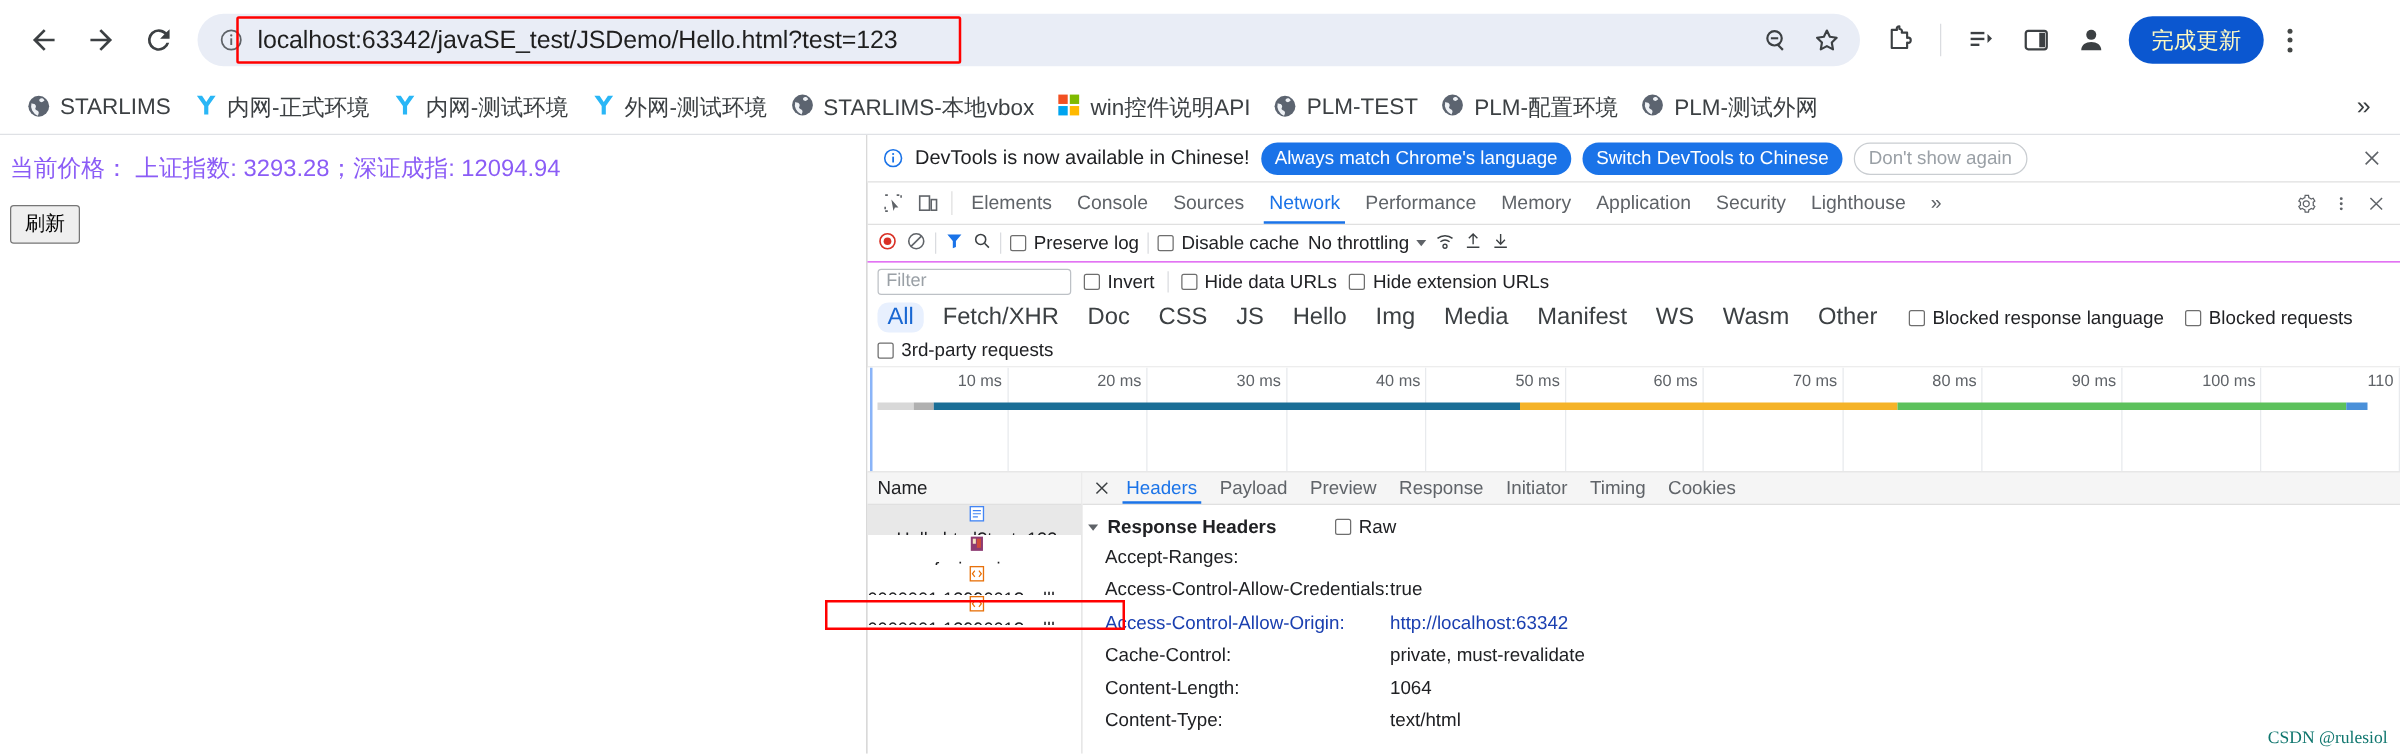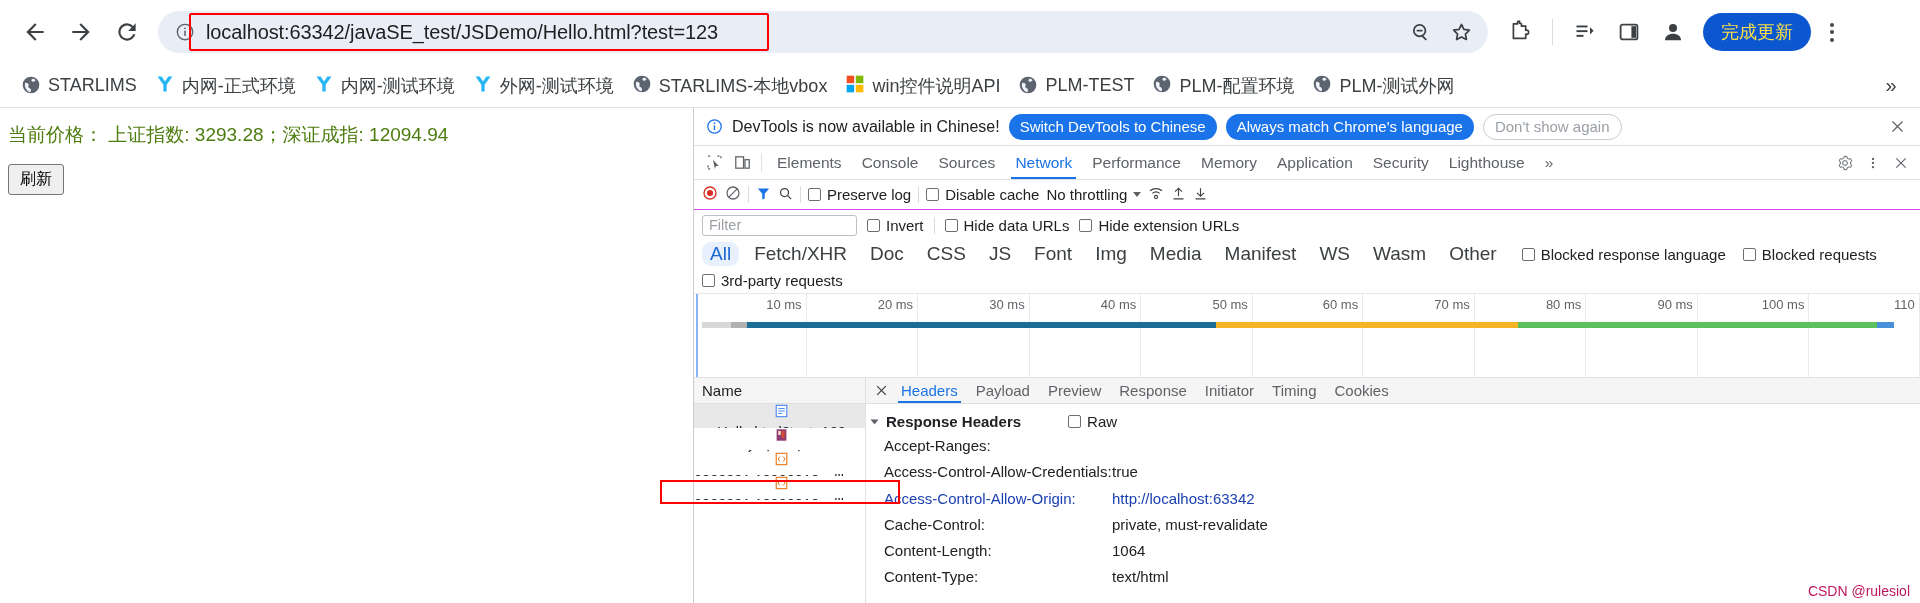--- a/index.html
+++ b/index.html
@@ -51,21 +51,21 @@
     pointer-events: none;
   }
   .omnibox-icons { display: flex; align-items: center; gap: 6px; flex: 0 0 auto; padding-right: 4px; }
   .omnibox-icon { width: 34px; height: 34px; display: flex; align-items: center; justify-content: center; border-radius: 50%; }
 
   .tb-divider { width: 1px; height: 26px; background: #dadce0; margin: 0 8px; flex: 0 0 auto; }
   .tb-icon { width: 40px; height: 40px; display: flex; align-items: center; justify-content: center; border-radius: 50%; flex: 0 0 auto; }
 
   .update-btn {
     height: 38px; border-radius: 19px;
-    background: #0b57d0; color: #fde047;
+    background: #0b57d0; color: #fef9c3;
     display: flex; align-items: center; justify-content: center;
     padding: 0 18px; font-size: 18px;
     flex: 0 0 auto; white-space: nowrap;
     margin-left: 6px;
   }
   .kebab { width: 34px; height: 40px; display: flex; flex-direction: column; align-items: center; justify-content: center; gap: 3.5px; flex: 0 0 auto; }
   .kebab i { width: 4px; height: 4px; border-radius: 50%; background: #444746; display: block; }
 
   
   .bookmarks-bar {
@@ -94,21 +94,21 @@
   .main-split { flex: 1 1 auto; display: flex; min-height: 0; }
 
   
   .page-area {
     width: 693px; flex: 0 0 693px;
     background: #fff;
     padding: 14px 0 0 8px;
     font-family: "Liberation Serif", serif;
   }
   .page-price {
-    font-size: 19px; color: #4d7c0f;
+    font-size: 19px; color: #8b5cf6;
     font-family: "Liberation Sans", sans-serif;
     white-space: nowrap;
   }
   .refresh-btn {
     margin-top: 16px;
     font-family: "Liberation Sans", sans-serif;
     font-size: 16px;
     background: #efefef;
     border: 1px solid #767676;
     border-radius: 3px;
@@ -275,22 +275,22 @@
   .hdr-val { flex: 1 1 auto; color: #202124; word-break: break-all; }
   .hdr-row.highlight .hdr-key, .hdr-row.highlight .hdr-val { color: #1a3fb0; }
   .hdr-redbox {
     position: absolute; left: 660px; top: 480px;
     width: 240px; height: 24px;
     border: 2px solid #ff0000; pointer-events: none;
   }
 
   .watermark {
     position: absolute; right: 10px; bottom: 4px;
-    font-size: 14px; color: #be185d;
-    font-family: Liberation Sans, sans-serif;
+    font-size: 14px; color: #0f766e;
+    font-family: Liberation Serif, serif;
   }
 </style>
 </head>
 <body>
 
 <div class="app">
 
   <div class="browser-toolbar">
     <div class="nav-btn">
       <svg width="26" height="26" viewBox="0 0 24 24">
@@ -454,22 +454,22 @@
 
     <div class="devtools">
 
       <div class="dt-banner">
         <svg width="17" height="17" viewBox="0 0 24 24">
           <circle cx="12" cy="12" r="9.5" fill="none" stroke="#1a73e8" stroke-width="1.8"></circle>
           <rect x="11" y="10.3" width="2" height="6.6" fill="#1a73e8"></rect>
           <circle cx="12" cy="7.3" r="1.2" fill="#1a73e8"></circle>
         </svg>
         <div class="banner-text">DevTools is now available in Chinese!</div>
+        <div class="banner-btn">Always match Chrome's language</div>
         <div class="banner-btn">Switch DevTools to Chinese</div>
-        <div class="banner-btn">Always match Chrome's language</div>
         <div class="banner-btn ghost">Don't show again</div>
         <div class="banner-close">
           <svg width="15" height="15" viewBox="0 0 24 24">
             <path d="M4 4l16 16M20 4L4 20" stroke="#5f6368" stroke-width="2"></path>
           </svg>
         </div>
       </div>
 
       <div class="dt-tabbar">
         <div class="dt-tool-ico">
@@ -592,21 +592,21 @@
           <span>Hide extension URLs</span>
         </label>
       </div>
 
       <div class="dt-chipbar">
         <div class="chip active">All</div>
         <div class="chip">Fetch/XHR</div>
         <div class="chip">Doc</div>
         <div class="chip">CSS</div>
         <div class="chip">JS</div>
-        <div class="chip">Font</div>
+        <div class="chip">Hello</div>
         <div class="chip">Img</div>
         <div class="chip">Media</div>
         <div class="chip">Manifest</div>
         <div class="chip">WS</div>
         <div class="chip">Wasm</div>
         <div class="chip">Other</div>
         <label class="cbx-lbl" style="margin-left:10px">
           <span class="cbx"></span>
           <span>Blocked response language</span>
         </label>

